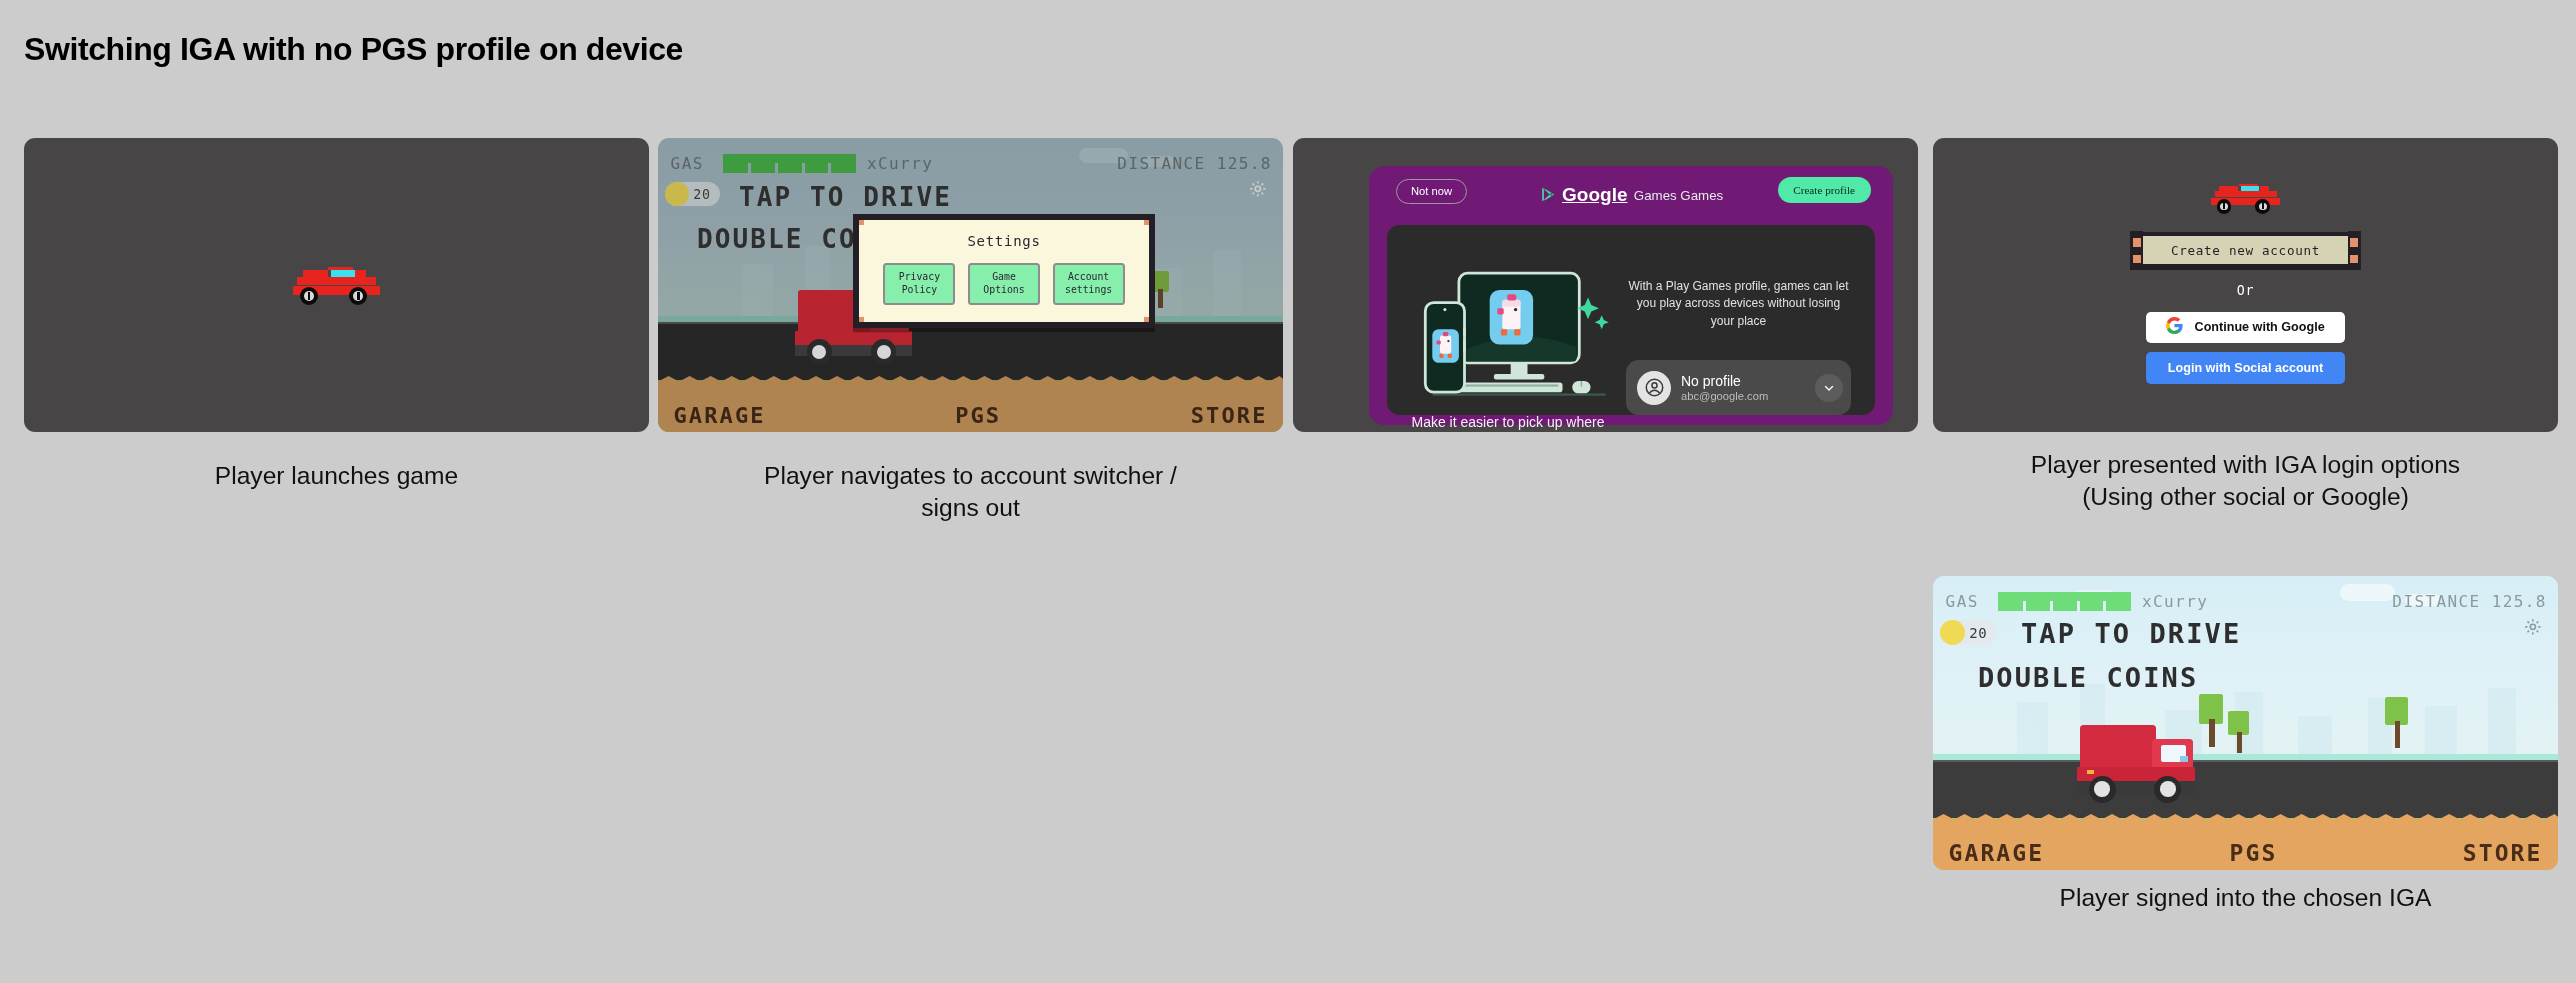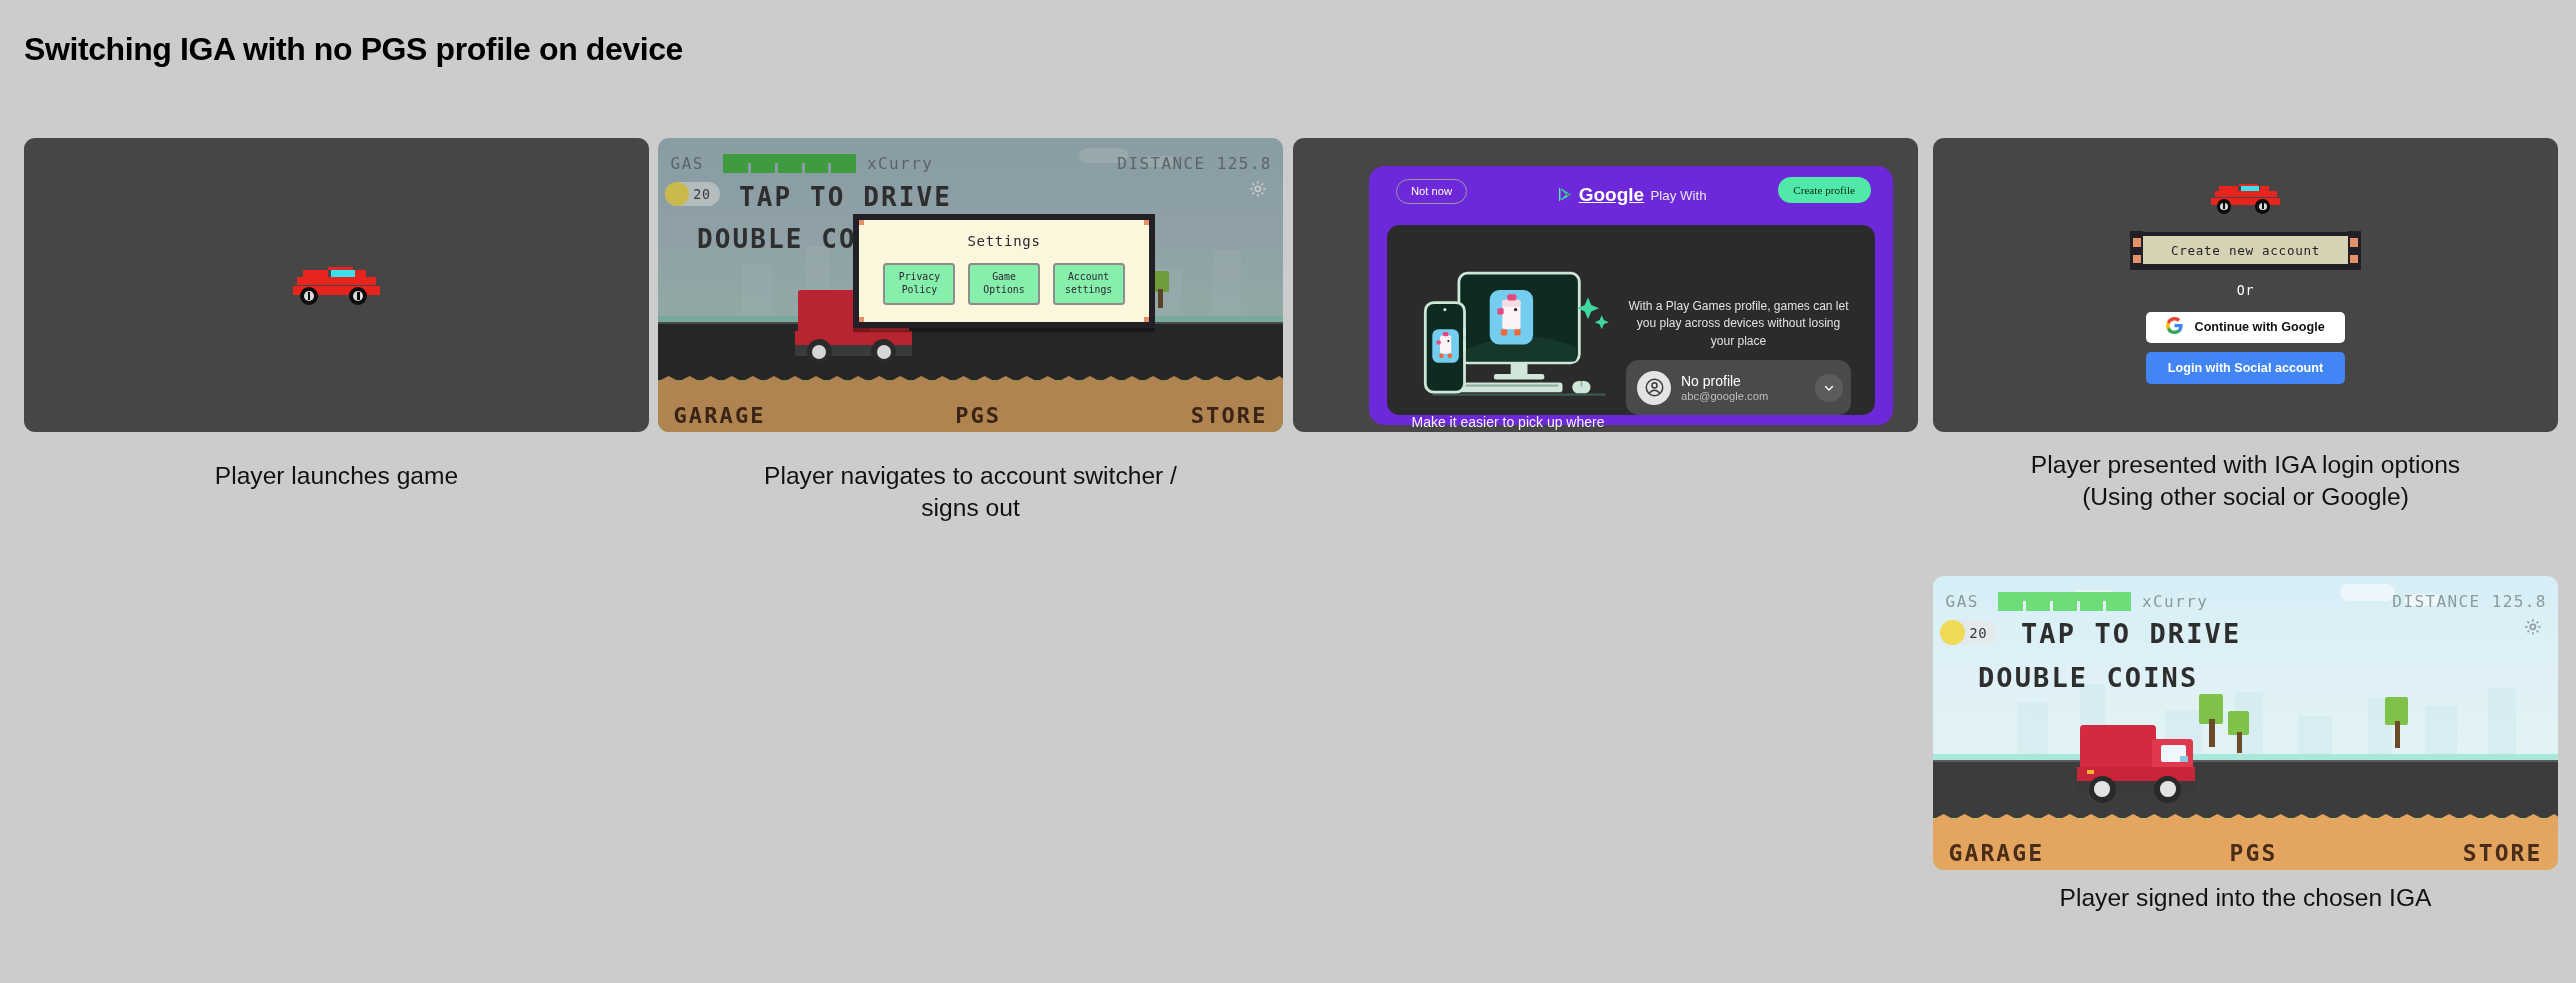--- a/index.html
+++ b/index.html
@@ -128,21 +128,21 @@
     border-radius:3.5px; text-align:center;
     font-family:"DejaVu Sans Mono", monospace; color:#2b2630;
     display:flex; align-items:center; justify-content:center;
     line-height:1.25;
   }
 
   
   #panel3 { left: 1293px; top: 138px; width: 625px; height: 294px; background:#474545; }
   .pgs-card {
     position:absolute; left:76px; top:28px; right:25px; bottom:7px;
-    background:#6d28d9; border-radius: 15.5px;
+    background:#701a75; border-radius: 15.5px;
   }
   .pgs-head { position:absolute; left:0; right:0; top:0; height:51px; }
   .notnow {
     position:absolute; left:27px; top:12.6px;
     border:0.7px solid #9a9a9a; border-radius:21px;
     color:#fff; font-size:11.2px; padding:5.6px 14px;
   }
   .pgs-brand {
     position:absolute; left:50%; top:18px; transform:translateX(-50%);
     display:flex; align-items:center; gap:6.3px; white-space:nowrap;
@@ -158,21 +158,21 @@
     position:absolute; left:18px; right:18px; top:59px; bottom:9.8px;
     background:#2b2b2b; border-radius:12.6px;
   }
   .illus { position:absolute; left:28px; top:44px; width:211px; height:147px; }
   .illus-cap {
     position:absolute; left:15.5px; width:211px; top:188px;
     color:#f2f2f2; font-size:14px; text-align:center; line-height:1.35;
   }
   .pgs-desc {
     position:absolute; right:24px; top:53px; width:225px;
-    color:#e2e2e2; font-size:12px; text-align:center; line-height:1.45;margin-top:20px;
+    color:#e2e2e2; font-size:12px; text-align:center; line-height:1.45;
   }
   .profile-sel {
     position:absolute; right:24px; top:135px; width:225px; height:55px;
     background:#4a4a4a; border-radius:12.6px; display:flex; align-items:center; gap:9.8px;
     padding-left:11.2px;
   }
   .avatar { width:34px; height:34px; border-radius:50%; background:#e3e3e3;
             display:flex; align-items:center; justify-content:center; flex:0 0 auto;}
   .profile-txt { flex:1; min-width:0; }
   .profile-name { color:#fff; font-size:14px; }
@@ -352,21 +352,21 @@
         <div class="pgs-brand">
           <span>
             <svg width="17" height="17" viewBox="0 0 24 24">
               <path d="M5 2.2 L5 21.8 L7.1 19.6 L7.1 4.4 Z" fill="#50e9a8"></path>
               <path d="M8 3.4 L18.2 9.6 L15.3 12.1 L8 5.2 Z" fill="#2fd18c"></path>
               <path d="M8 20.6 L18.2 14.4 L15.3 11.9 L8 18.8 Z" fill="#3fd9a0"></path>
               <path d="M19.2 10.2 L21.6 11.6 Q22.6 12 21.6 12.4 L19.2 13.8 L16.3 12 Z" fill="#24c07d"></path>
             </svg>
           </span>
           <span class="word1">Google</span>
-          <span class="word2">Play With</span>
+          <span class="word2">Games Games</span>
         </div>
         <div class="createprofile">Create profile</div>
       </div>
 
       <div class="pgs-body">
 
         <div class="illus">
           <svg width="211" height="147" viewBox="0 0 300 210">
 
             <rect x="62" y="6" width="172" height="128" rx="12" fill="#0f2b21" stroke="#cfe6d8" stroke-width="4"></rect>

